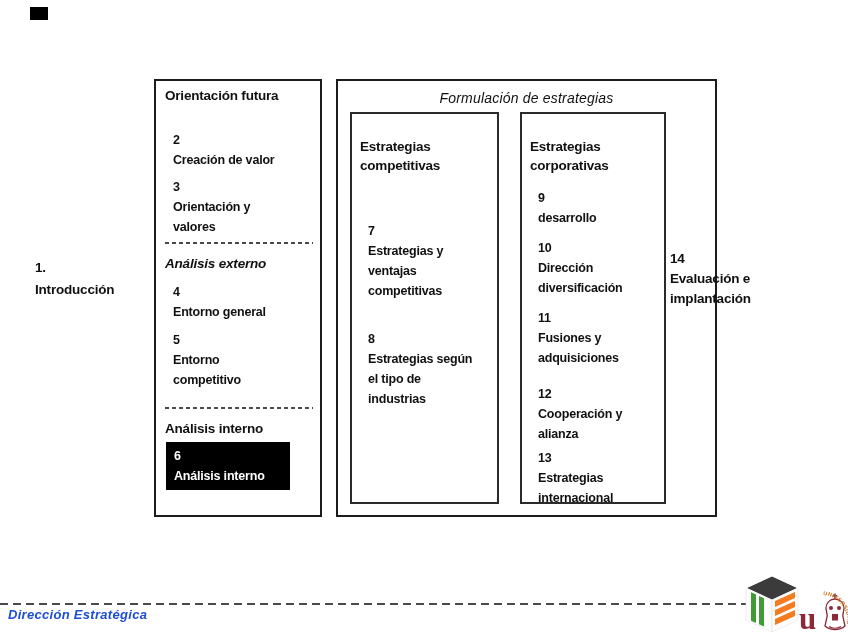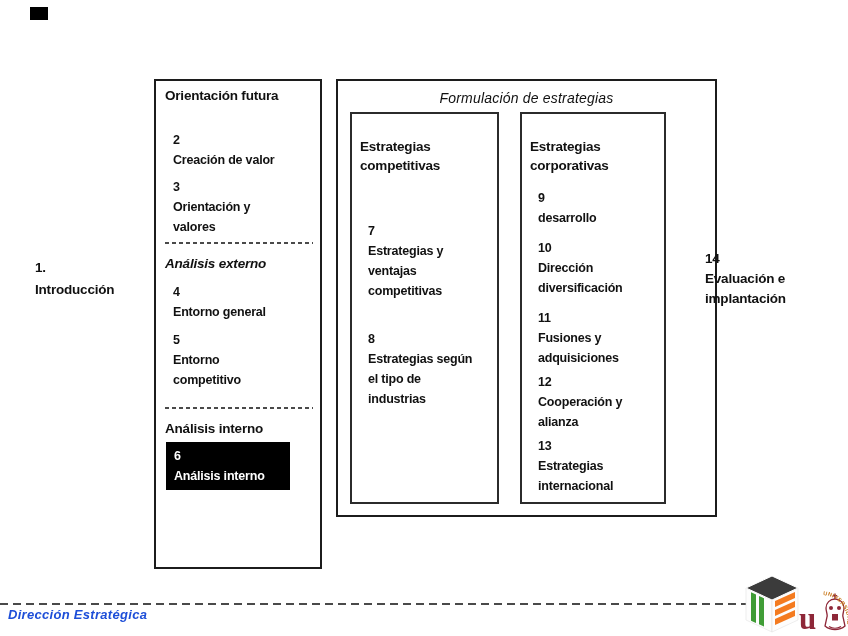--- a/index.html
+++ b/index.html
@@ -5,25 +5,25 @@
   html,body { margin:0; padding:0; background:#ffffff; }
   .slide {
     position:relative; width:848px; height:636px; background:#ffffff;
     font-family:"Liberation Sans", sans-serif; color:#111; overflow:hidden;
   }
   .corner-mark { position:absolute; left:30px; top:7px; width:18px; height:13px; background:#000; }
 
   
   .side-label { position:absolute; font-weight:700; font-size:13.5px; line-height:22px; letter-spacing:-0.2px; }
   .intro-label { left:35px; top:257px; }
-  .eval-label  { left:705px; top:249px; line-height:20px; }
+  .eval-label  { left:670px; top:249px; line-height:20px; }
 
   
   .box { position:absolute; border:2px solid #1c1c1c; background:#fff; box-sizing:border-box; }
-  .box1 { left:154px; top:79px; width:168px; height:490px; padding:7px 9px; }
+  .box1 { left:154px; top:79px; width:168px; height:438px; padding:7px 9px; }
   .box2 { left:336px; top:79px; width:381px; height:438px; }
   .subbox { position:absolute; border:2px solid #2b2b2b; background:#fff; box-sizing:border-box; padding:23px 8px; }
   .subboxA { left:12px;  top:31px; width:149px; height:392px; }
   .subboxB { left:182px; top:31px; width:146px; height:392px; }
 
   .b-title  { font-weight:700; font-size:13.5px; line-height:16px; letter-spacing:-0.2px; }
   .b2-title { text-align:center; font-style:italic; font-size:14px; line-height:16px; margin-top:9px; letter-spacing:0.2px; }
   .sb-title { font-weight:700; font-size:13.5px; line-height:19px; letter-spacing:-0.2px; }
 
   .item { font-weight:700; font-size:12.5px; line-height:20px; letter-spacing:-0.2px; padding-left:8px; }
@@ -42,21 +42,21 @@
   .sub-head2 { margin-top:12px; }
 
   .highlight { margin-top:5px; margin-left:1px; width:124px; background:#000; color:#fff;
     padding:4px 0 4px 8px; box-sizing:border-box; font-weight:700; font-size:12.5px; line-height:20px; letter-spacing:-0.2px; }
 
   .item7  { margin-top:46px; }
   .item8  { margin-top:28px; }
   .item9  { margin-top:13px; }
   .item10 { margin-top:10px; }
   .item11 { margin-top:10px; }
-  .item12 { margin-top:4px; }
+  .item12 { margin-top:16px; }
   .item13 { margin-top:4px; }
 
   
   .footer-line { position:absolute; left:0; top:603px; width:746px; height:2px;
     background:repeating-linear-gradient(90deg,#4a4a4a 0 8px,transparent 8px 13px); }
   .footer-title { position:absolute; left:8px; top:607px; font-weight:700; font-size:13px; letter-spacing:0.3px; color:#1d4ed8;font-style:italic; }
 
   .logo { position:absolute; left:744px; top:574px; width:104px; height:62px; }
 </style>
 </head>

